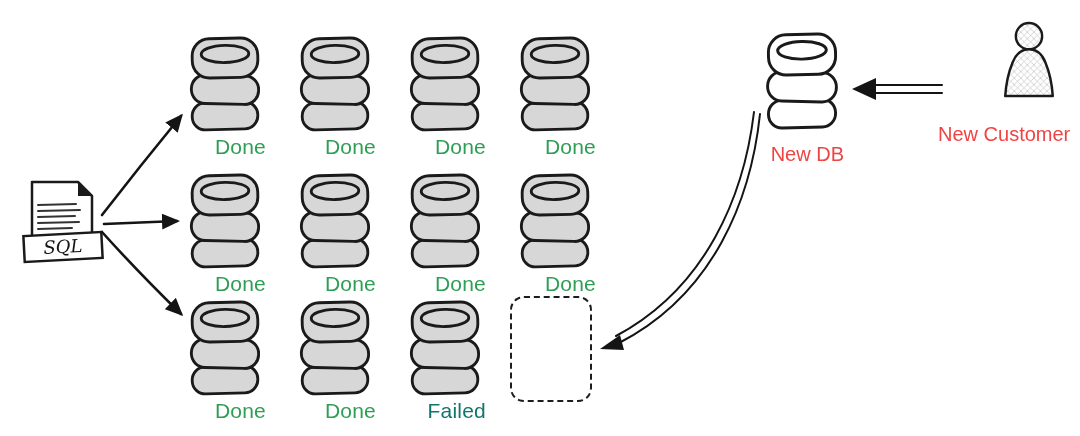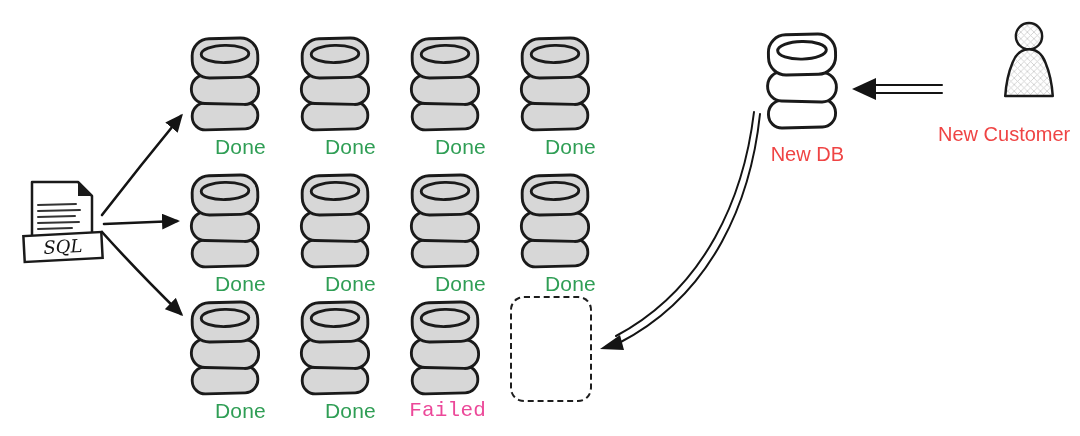--- a/index.html
+++ b/index.html
@@ -165,21 +165,21 @@
   <div class="node" style="left:294px;top:294px">
     <svg class="db-gray" viewBox="0 0 100 124" width="82" height="102">
         <use href="#db-icon"></use>
       </svg>
     <div class="status" style="color: rgb(47, 158, 85);">Done</div>
   </div>
   <div class="node" style="left:404px;top:294px">
     <svg class="db-gray" viewBox="0 0 100 124" width="82" height="102">
         <use href="#db-icon"></use>
       </svg>
-    <div class="status" style="color: #ec4899; font-family: Liberation Mono, monospace;">Failed</div>
+    <div class="status" style="color: #0f766e;">Failed</div>
   </div>
 
   <div class="placeholder"></div>
 
   <div class="node" style="left:760px;top:26px">
     <svg class="db-white" viewBox="0 0 100 124" width="84" height="104">
         <use href="#db-icon"></use>
       </svg>
     <div class="node-label">New DB</div>
   </div>

